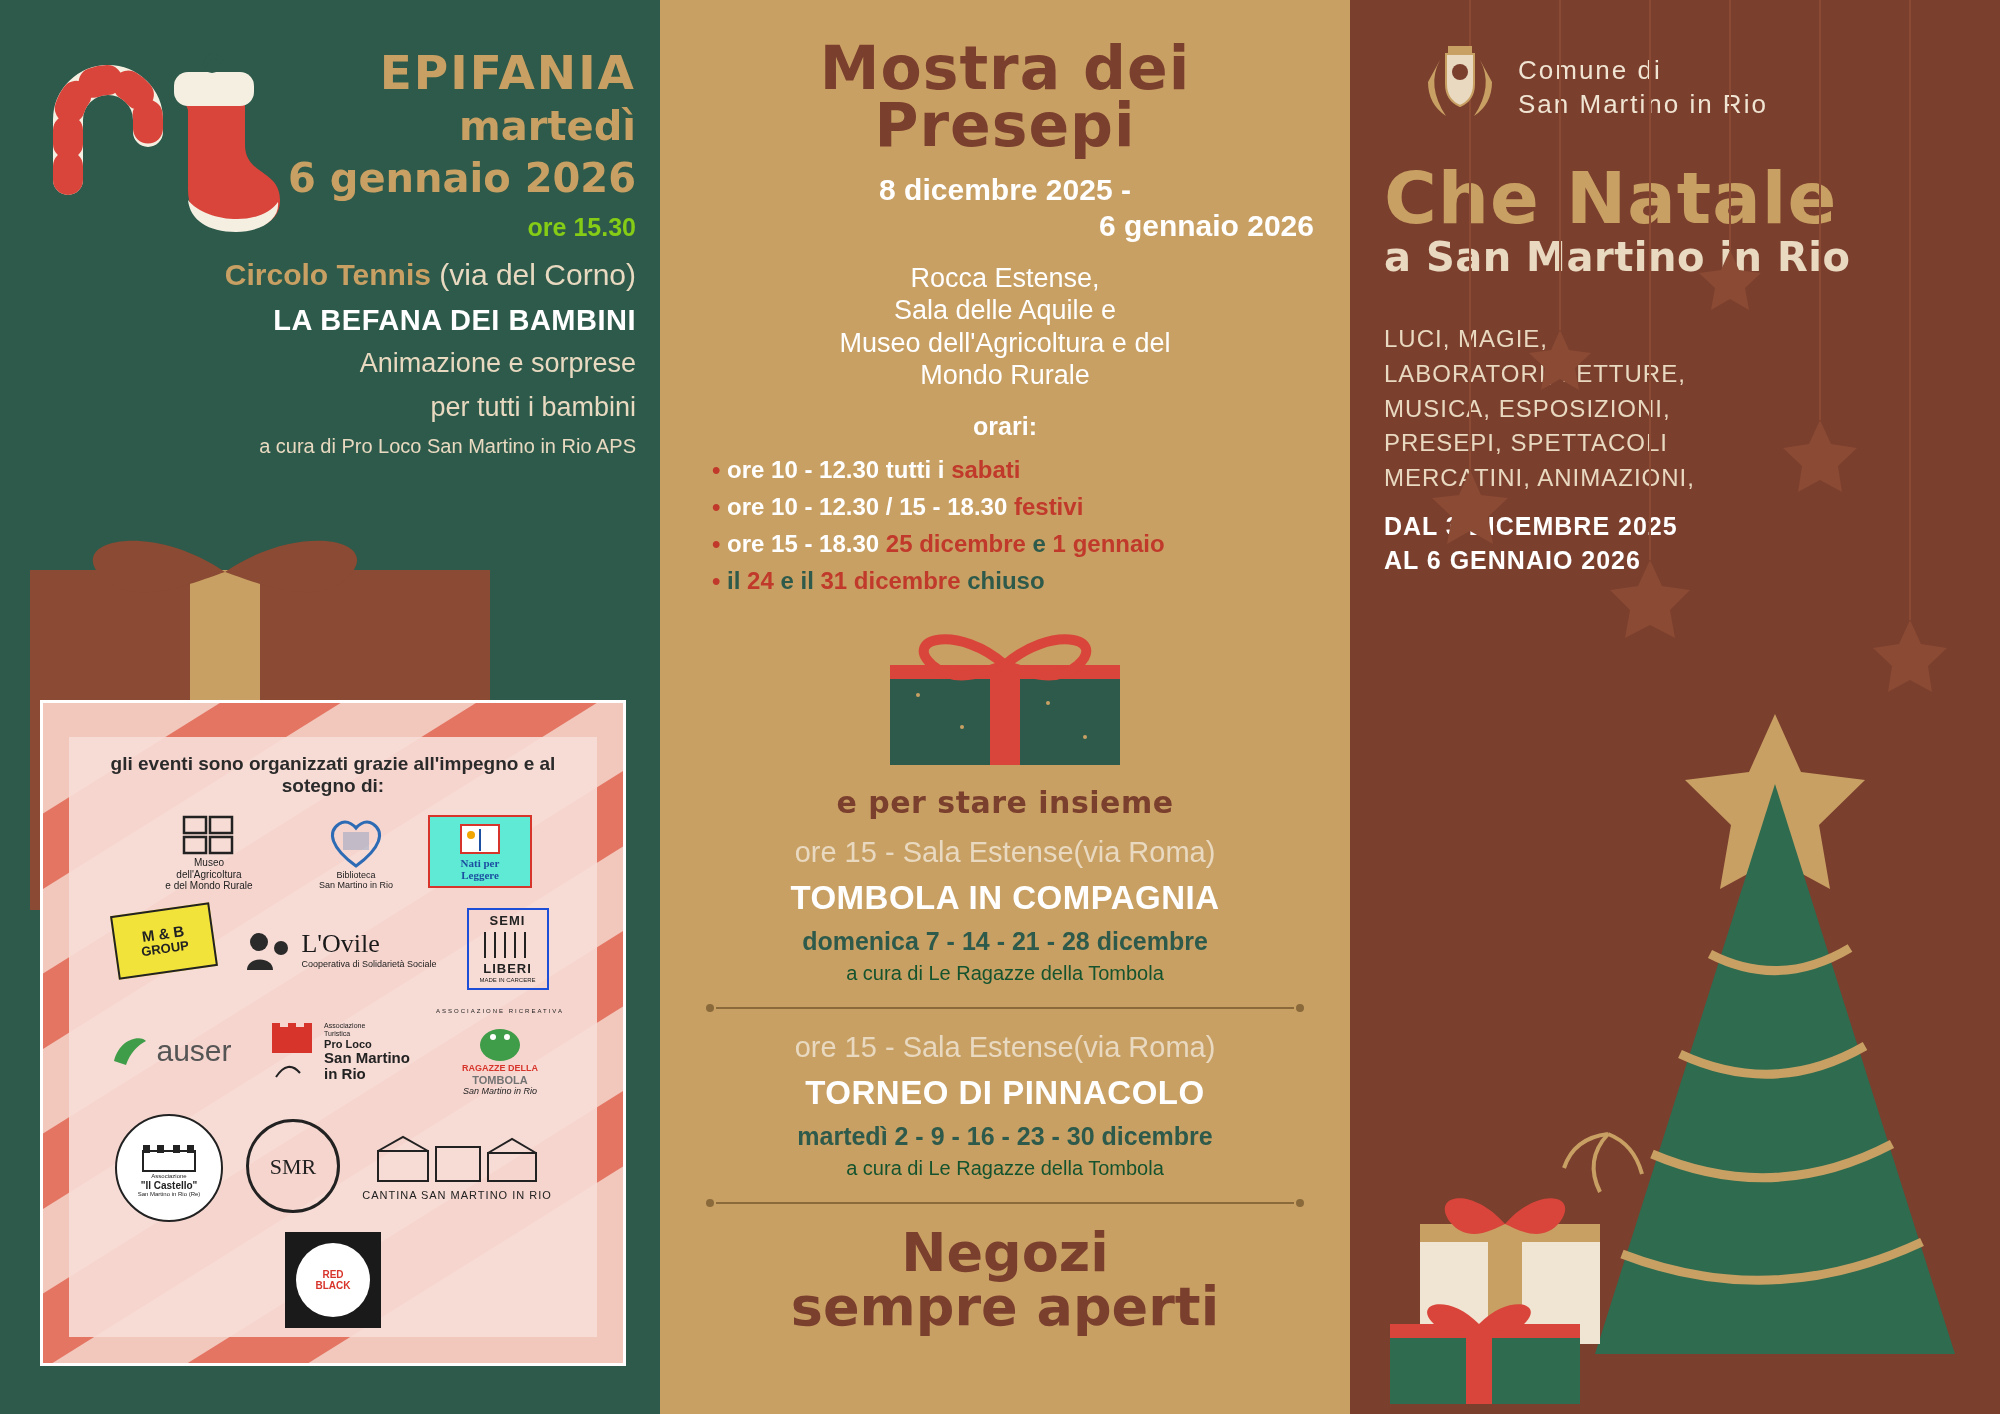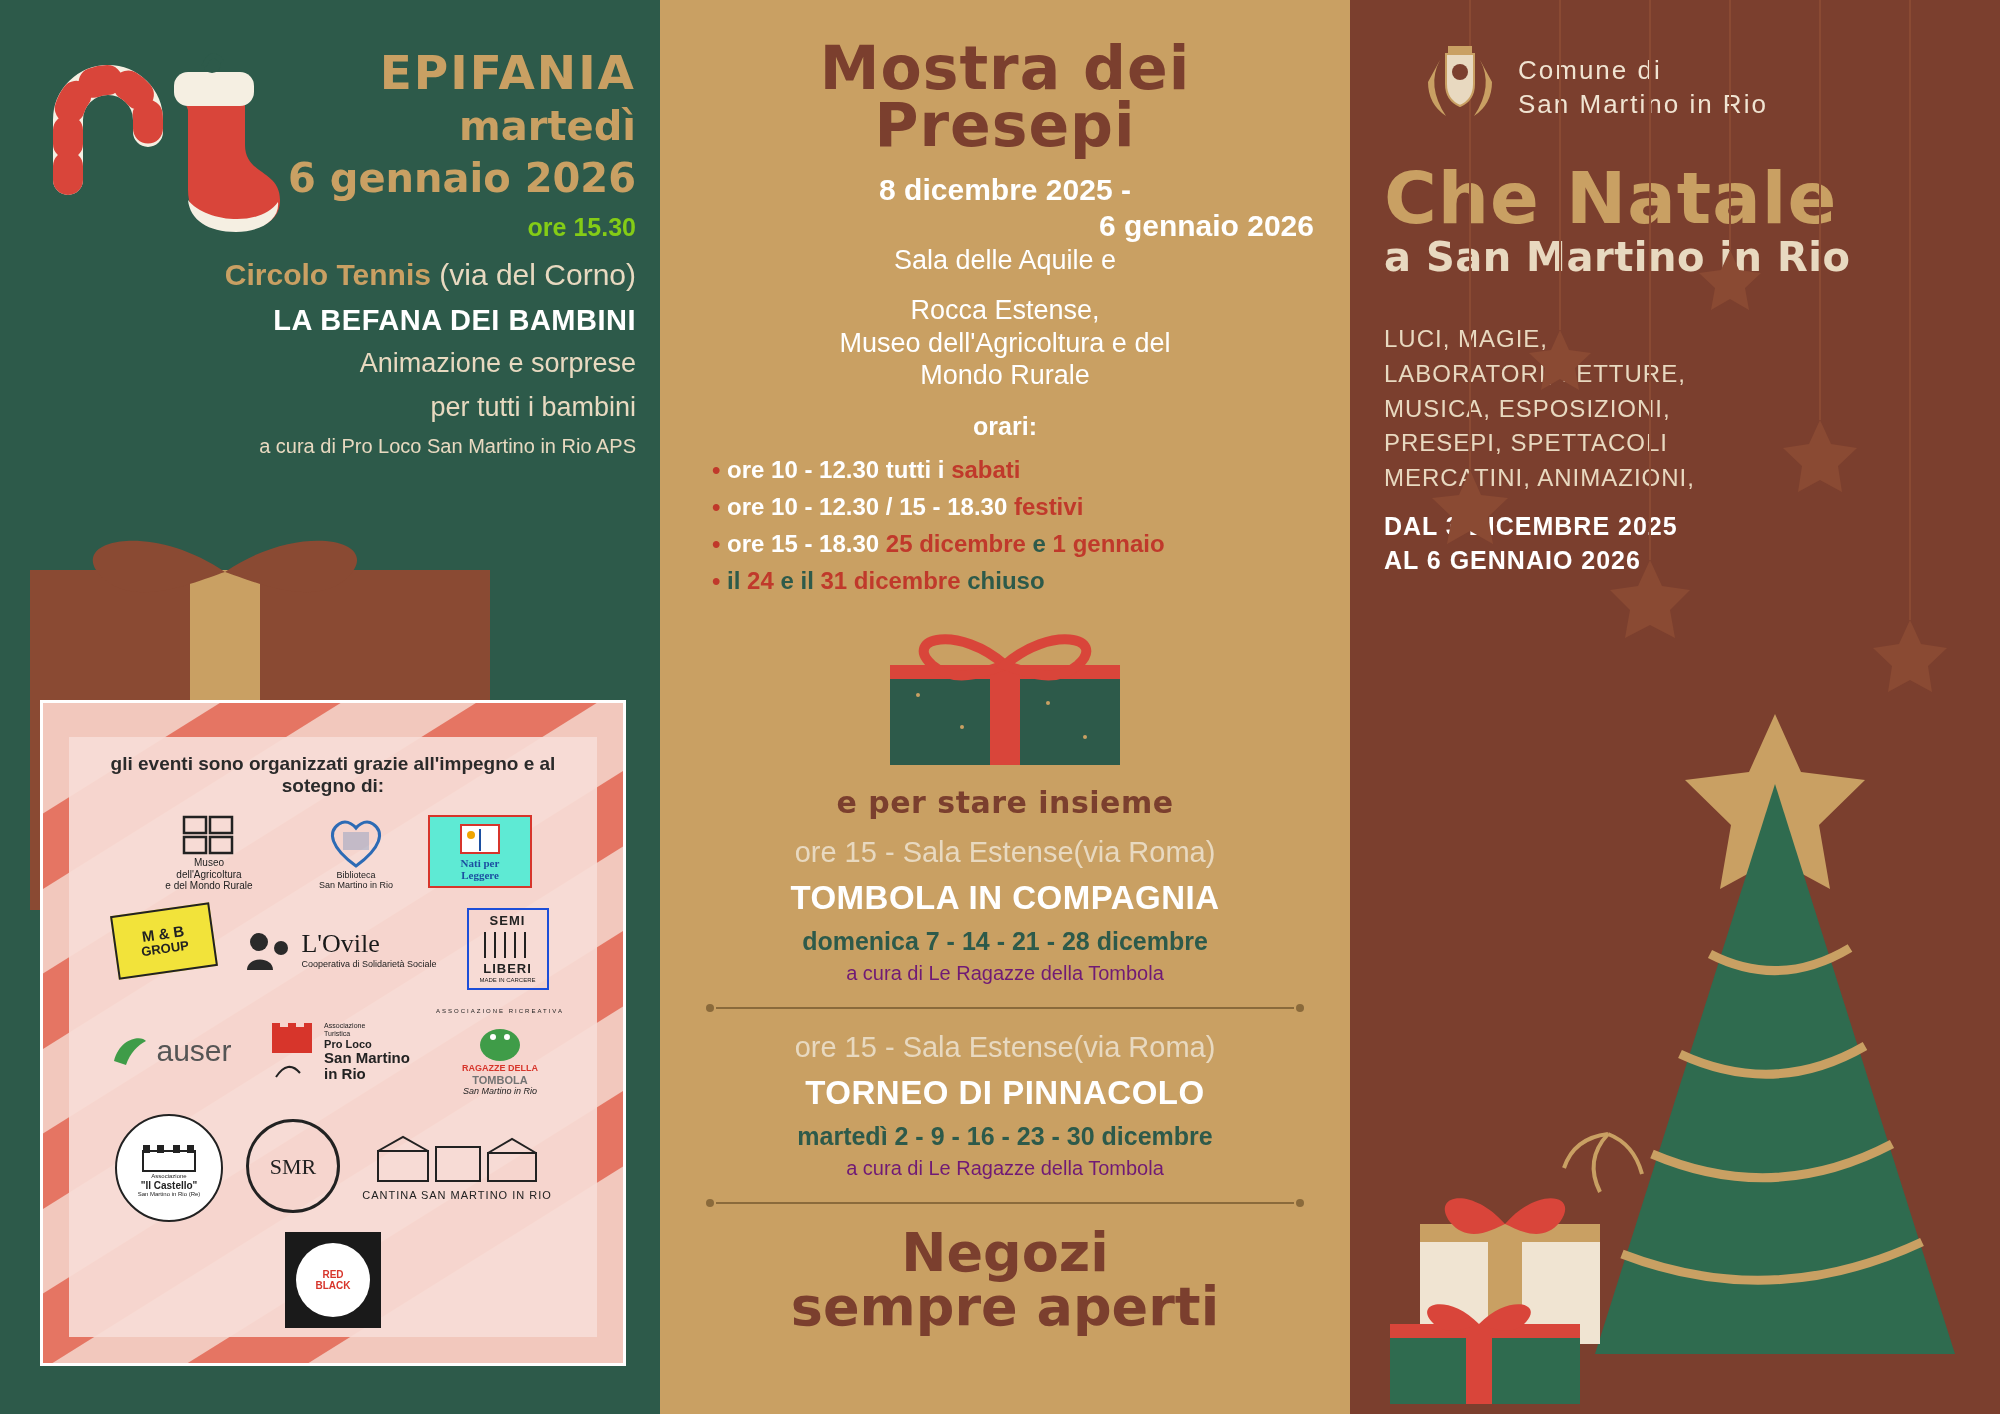--- a/index.html
+++ b/index.html
@@ -76,21 +76,21 @@
   .c-green{color:#2d5a4a;}
   .giftmid{margin:18px auto 0;width:270px;height:150px;position:relative;}
   .insieme{
     font-size:30px;font-weight:bold;color:#7b3f2e;margin-top:18px;letter-spacing:.5px;
     font-family:"DejaVu Sans", sans-serif;
   }
   .ev-where{font-size:29px;font-weight:bold;color:#2d5a4a;margin-top:16px;}
   .ev-where span{color:#e8d9c0;font-weight:normal;}
   .ev-title{font-size:33px;font-weight:bold;color:#ffffff;margin-top:10px;letter-spacing:.5px;}
   .ev-days{font-size:25px;font-weight:bold;color:#2d5a4a;margin-top:10px;}
-  .ev-cura{font-size:20px;color:#701a75;margin-top:6px;}
+  .ev-cura{font-size:20px;color:#14532d;margin-top:6px;}
   .divider{height:2px;background:#8a6a3b;margin:22px 20px;position:relative;}
   .divider:before,.divider:after{
     content:"";position:absolute;top:-3px;width:8px;height:8px;border-radius:50%;background:#8a6a3b;
   }
   .divider:before{left:-10px;}
   .divider:after{right:-10px;}
   .negozi{
     font-size:54px;font-weight:bold;color:#7b3f2e;line-height:1.0;margin-top:18px;
     font-family:"DejaVu Sans", sans-serif;
   }
@@ -327,22 +327,22 @@
   </div>
 
   <div class="panel panel-mid">
     <div class="mid">
       <div class="mostra-title">Mostra dei</div>
       <div class="mostra-title">Presepi</div>
 
       <div class="mostra-date" style="text-align:center;">8 dicembre 2025 -</div>
       <div class="mostra-date" style="margin-top:0;">6 gennaio 2026</div>
 
+      <div class="mostra-place">Rocca Estense,</div>
       <div class="mostra-place" style="margin-top:0;">Sala delle Aquile e</div>
-      <div class="mostra-place">Rocca Estense,</div>
       <div class="mostra-place" style="margin-top:0;">Museo dell'Agricoltura e del</div>
       <div class="mostra-place" style="margin-top:0;">Mondo Rurale</div>
 
       <div class="orari-label">orari:</div>
 
       <div class="orari-list">
         <div class="orari-item">
           <span class="c-red">•</span>
           <span class="c-white">ore 10 - 12.30 tutti i </span><span class="c-red">sabati</span>
         </div>

